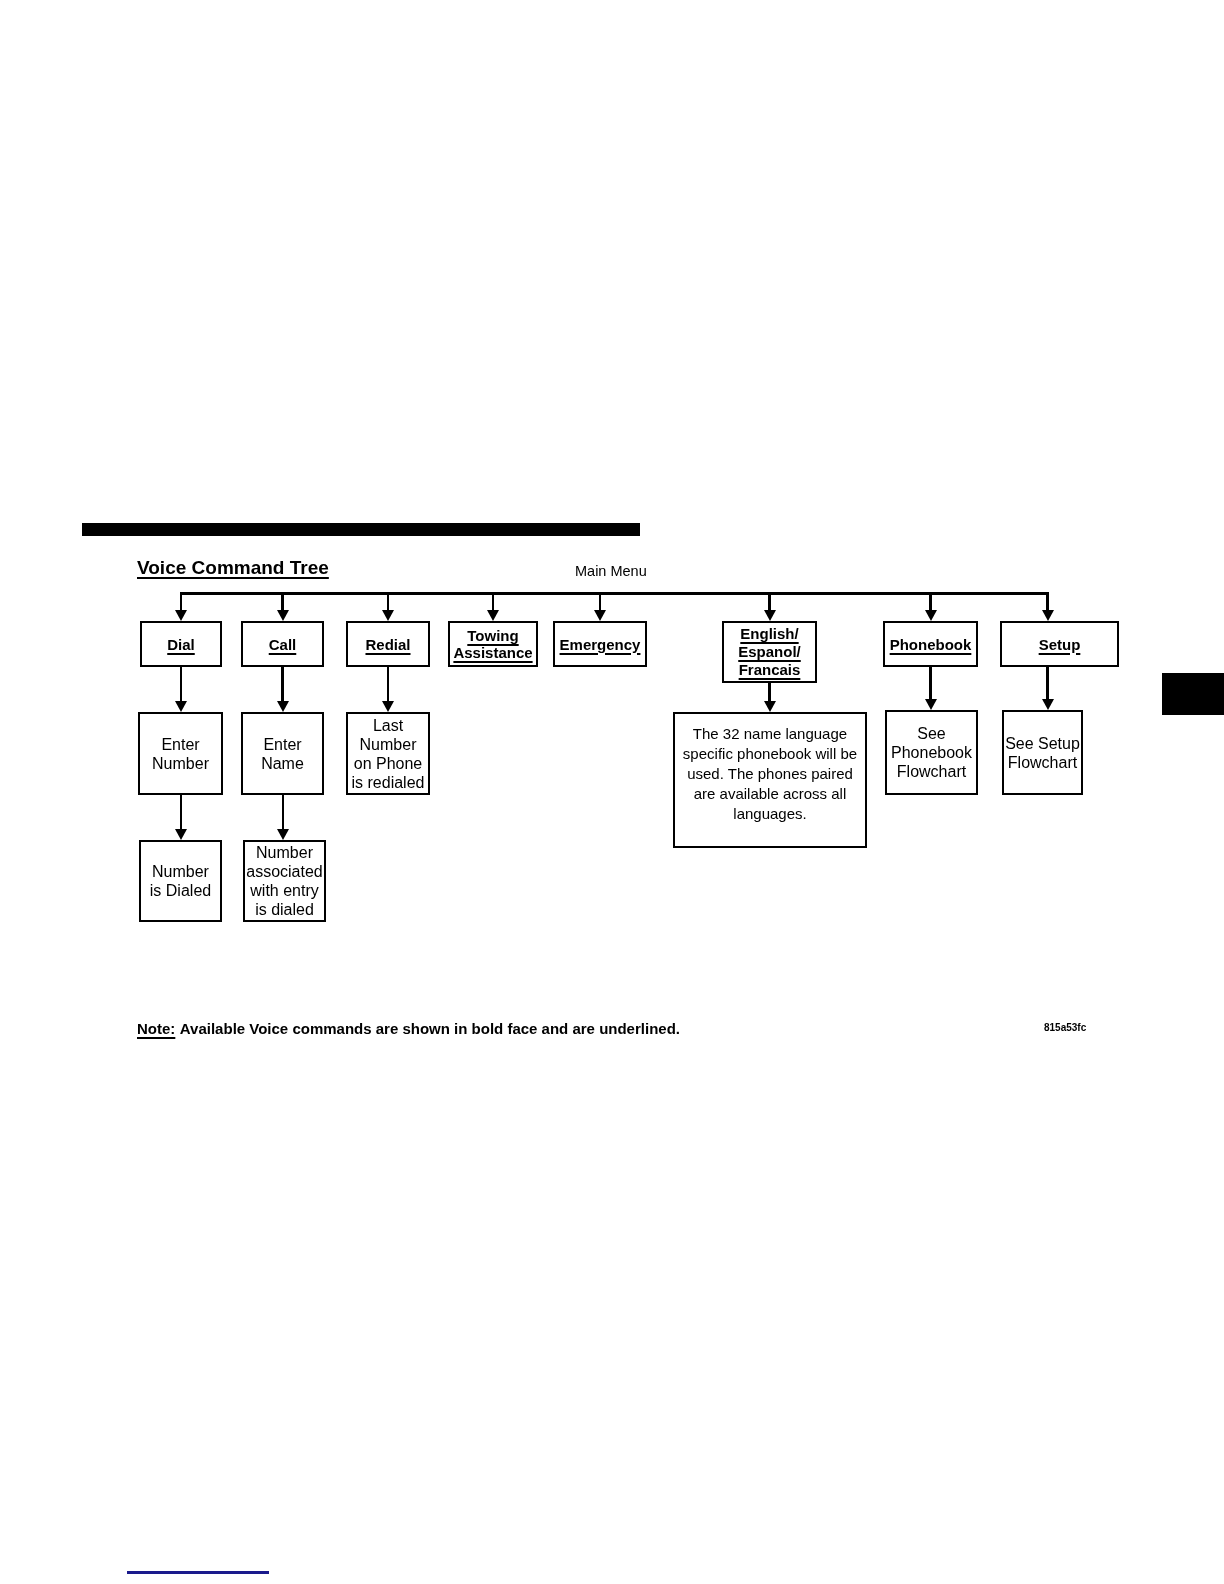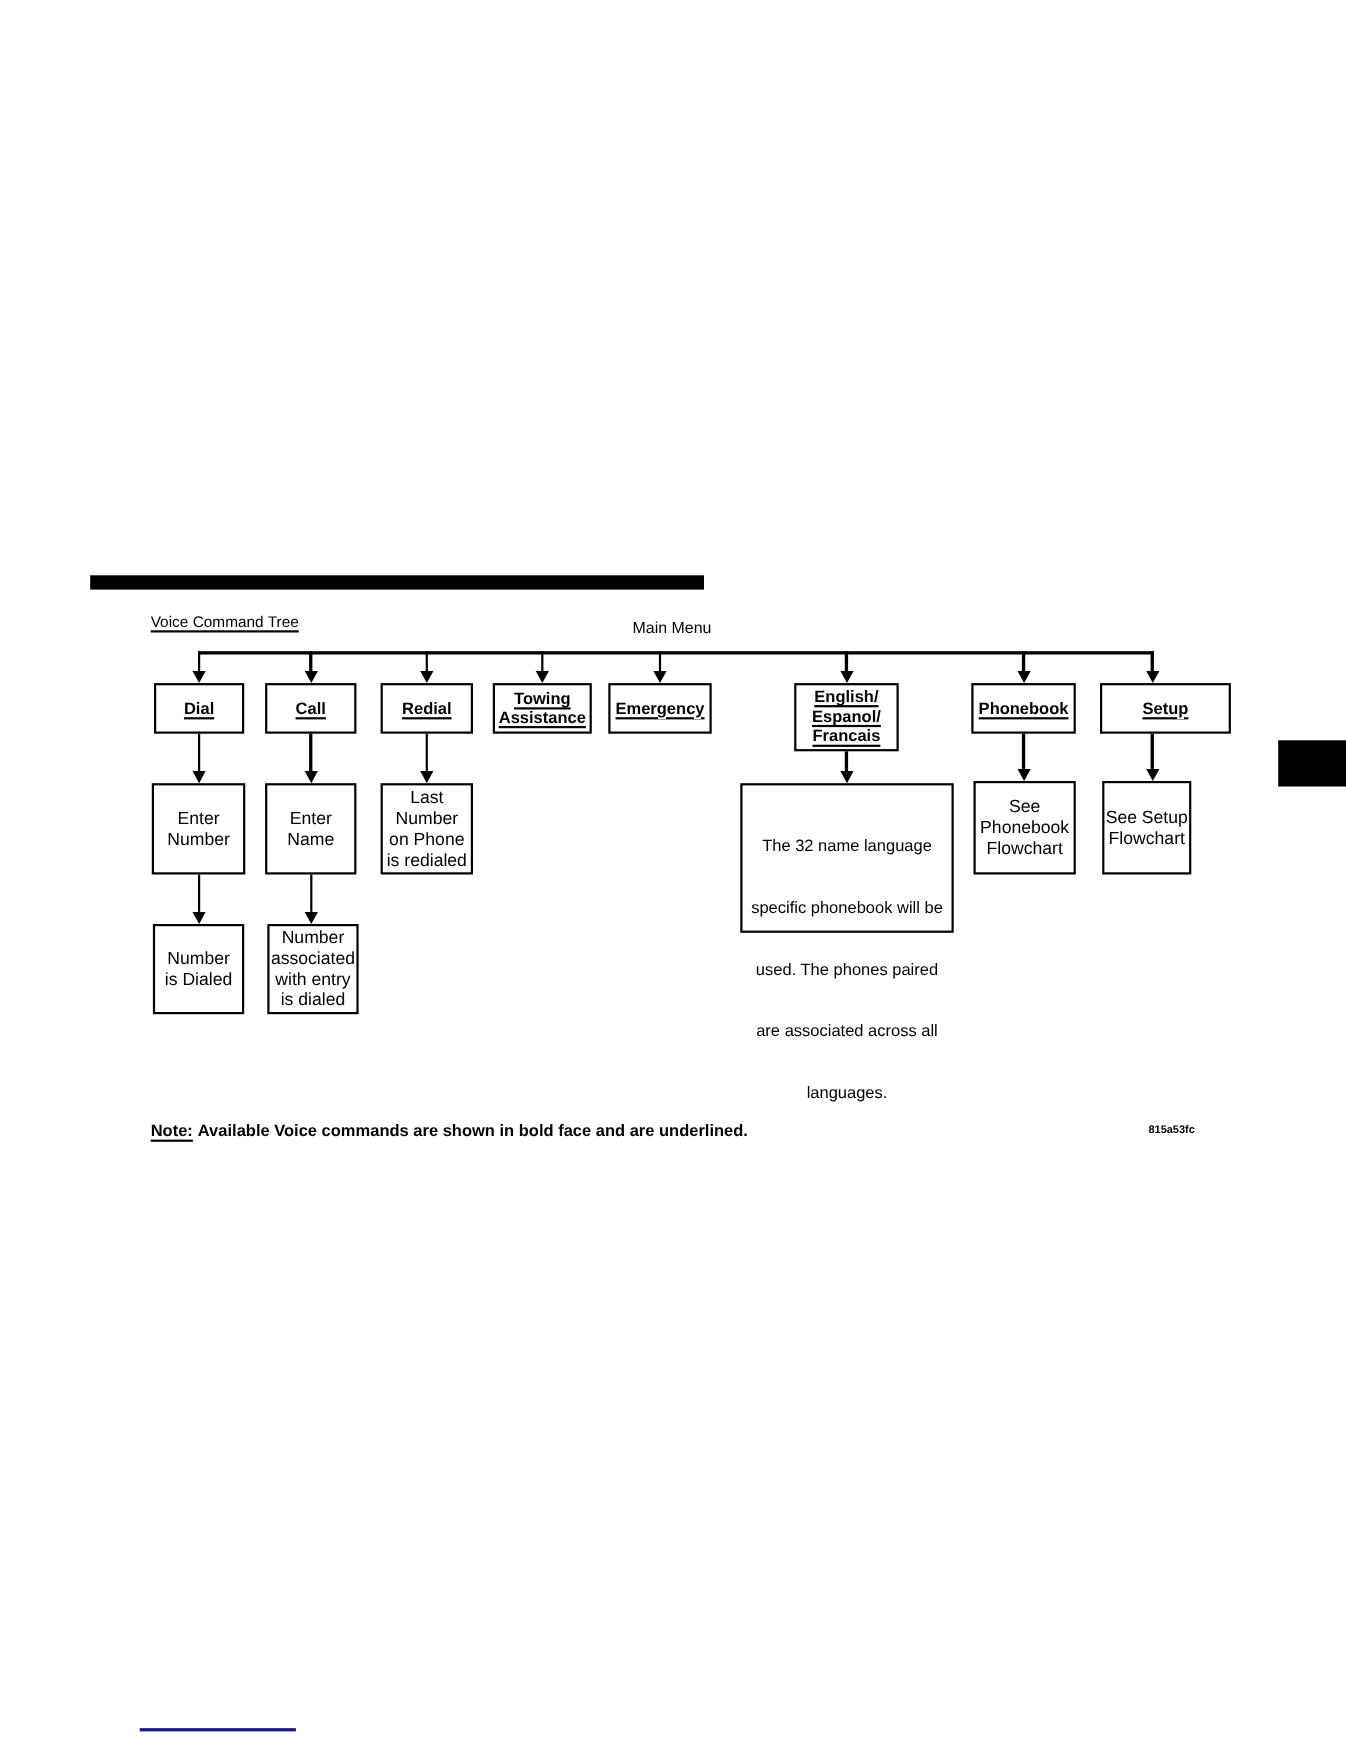--- a/index.html
+++ b/index.html
@@ -2,41 +2,41 @@
 <html><head>
 <meta charset="utf-8">
 <style>
   html,body{margin:0;padding:0;background:#ffffff;}
   .page{
     position:relative;width:1224px;height:1584px;background:#ffffff;overflow:hidden;
     font-family:"Liberation Sans",sans-serif;color:#000;
   }
   .bar{position:absolute;background:#000;}
   .title{
-    position:absolute;left:137px;top:557px;font-size:14px;font-weight:normal;
+    position:absolute;left:137px;top:557px;font-size:19px;font-weight:bold;
     text-decoration:underline;text-decoration-thickness:2px;text-underline-offset:3px;
   }
   .mainmenu{position:absolute;left:575px;top:563px;font-size:14.5px;text-align:center;}
   .mainline{position:absolute;left:179.75px;top:592px;width:869px;height:2.5px;background:#000;}
   .arrow{position:absolute;width:2.5px;background:#000;}
   .arrow::after{
     content:"";position:absolute;bottom:-11px;left:50%;transform:translateX(-50%);
     width:0;height:0;border-left:6.5px solid transparent;border-right:6.5px solid transparent;
     border-top:11px solid #000;
   }
   .node{
     position:absolute;box-sizing:border-box;border:2.5px solid #000;background:#fff;
     display:flex;align-items:center;justify-content:center;text-align:center;
   }
   .node .cmd{
     font-weight:bold;font-size:15px;line-height:17px;
     text-decoration:underline;text-decoration-thickness:1.5px;text-underline-offset:2.5px;
   }
   .node .txt{font-size:16px;line-height:19px;}
-  .node .big{font-size:15px;line-height:20px;margin-top:36px;}
+  .node .big{font-size:15px;line-height:20px;}
   .note{position:absolute;left:137px;top:1020px;font-size:15px;font-weight:bold;}
   .note .nlbl{text-decoration:underline;text-decoration-thickness:1.5px;text-underline-offset:2.5px;margin-right:0.3em;}
   .figcode{position:absolute;left:1044px;top:1022px;font-size:10px;font-weight:bold;}
   .sidetab{position:absolute;left:1162px;top:673px;width:62px;height:42px;background:#000;}
   .linkrule{position:absolute;left:127px;top:1571px;width:142px;height:2.5px;background:#1a1a8c;}
 </style>
 </head>
 <body>
 
 <div class="page">
@@ -114,21 +114,21 @@
       <div class="txt">Number</div>
       <div class="txt">on Phone</div>
       <div class="txt">is redialed</div>
     </div>
   </div>
   <div class="node" style="left:673px;top:712px;width:194px;height:136px;align-items:flex-start">
     <div style="padding-top:10px">
       <div class="big">The 32 name language</div>
       <div class="big">specific phonebook will be</div>
       <div class="big">used. The phones paired</div>
-      <div class="big">are associated across all</div>
+      <div class="big">are available across all</div>
       <div class="big">languages.</div>
     </div>
   </div>
   <div class="node" style="left:885px;top:710px;width:93px;height:85px">
     <div>
       <div class="txt">See</div>
       <div class="txt">Phonebook</div>
       <div class="txt">Flowchart</div>
     </div>
   </div>

